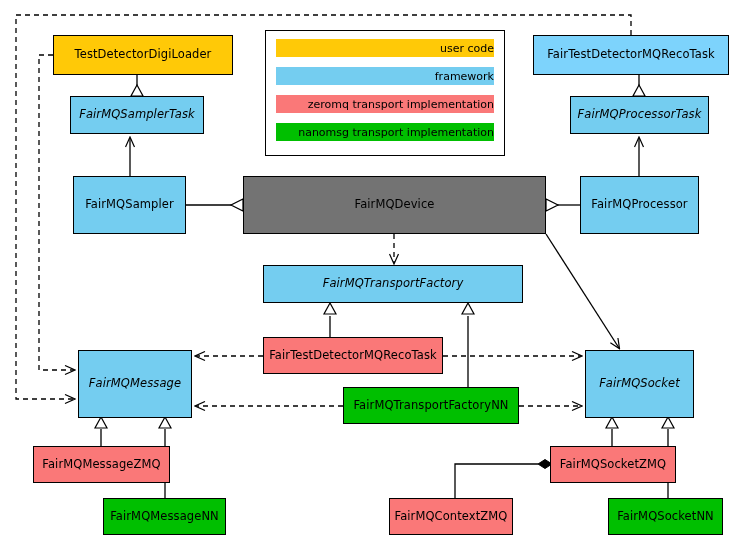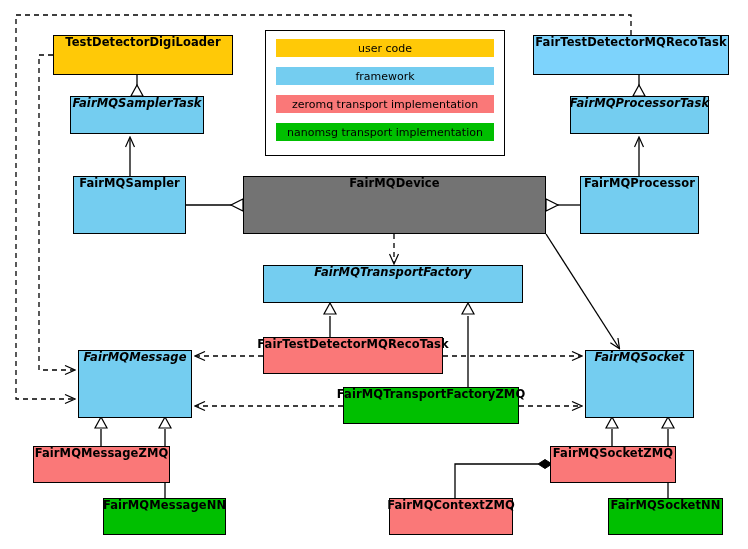--- a/index.html
+++ b/index.html
@@ -21,25 +21,25 @@
     top: 0;
     width: 748px;
     height: 549px;
     pointer-events: none;
   }
   .node {
     position: absolute;
     box-sizing: border-box;
     border: 1px solid #000000;
     display: flex;
-    align-items: flex-start;
+    align-items: center;
     justify-content: center;
     text-align: center;
     font-size: 11.5px;
-    font-weight: bold;
+    font-weight: normal;
     color: #000000;
     line-height: 1.15;
     letter-spacing: 0.1px;
     z-index: 3;
   }
   .node.abstract {
     font-style: italic;
   }
   .legend-box {
     position: absolute;
@@ -47,21 +47,21 @@
     border: 1px solid #000000;
     background: #ffffff;
     z-index: 4;
     padding: 8px 10px;
   }
   .legend-row {
     box-sizing: border-box;
     height: 18px;
     display: flex;
     align-items: center;
-    justify-content: center;
+    justify-content: flex-end;
     font-size: 11px;
     font-weight: normal;
     color: #000000;
     margin-bottom: 10px;
   }
   .legend-row:last-child { margin-bottom: 0; }
 </style>
 </head>
 <body>
 
@@ -167,21 +167,21 @@
 
   <div class="node abstract" style="left:263px; top:265px; width:260px; height:38px; background:#74CDF0;">
     <span>FairMQTransportFactory</span>
   </div>
 
   <div class="node" style="left:263px; top:337px; width:180px; height:37px; background:#FA7878;">
     <span>FairTestDetectorMQRecoTask</span>
   </div>
 
   <div class="node" style="left:343px; top:387px; width:176px; height:37px; background:#00BF00;">
-    <span>FairMQTransportFactoryZMQ</span>
+    <span>FairMQTransportFactoryNN</span>
   </div>
 
   <div class="node abstract" style="left:78px; top:350px; width:114px; height:68px; background:#74CDF0;">
     <span>FairMQMessage</span>
   </div>
 
   <div class="node abstract" style="left:585px; top:350px; width:109px; height:68px; background:#74CDF0;">
     <span>FairMQSocket</span>
   </div>
 

